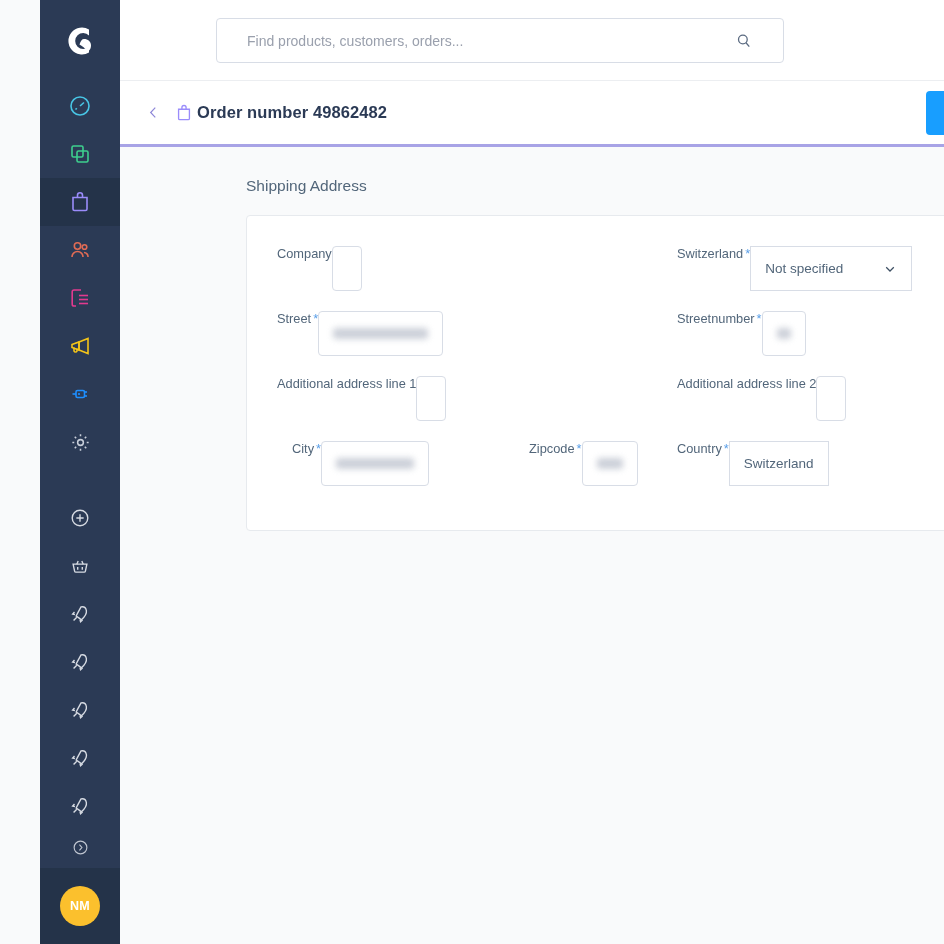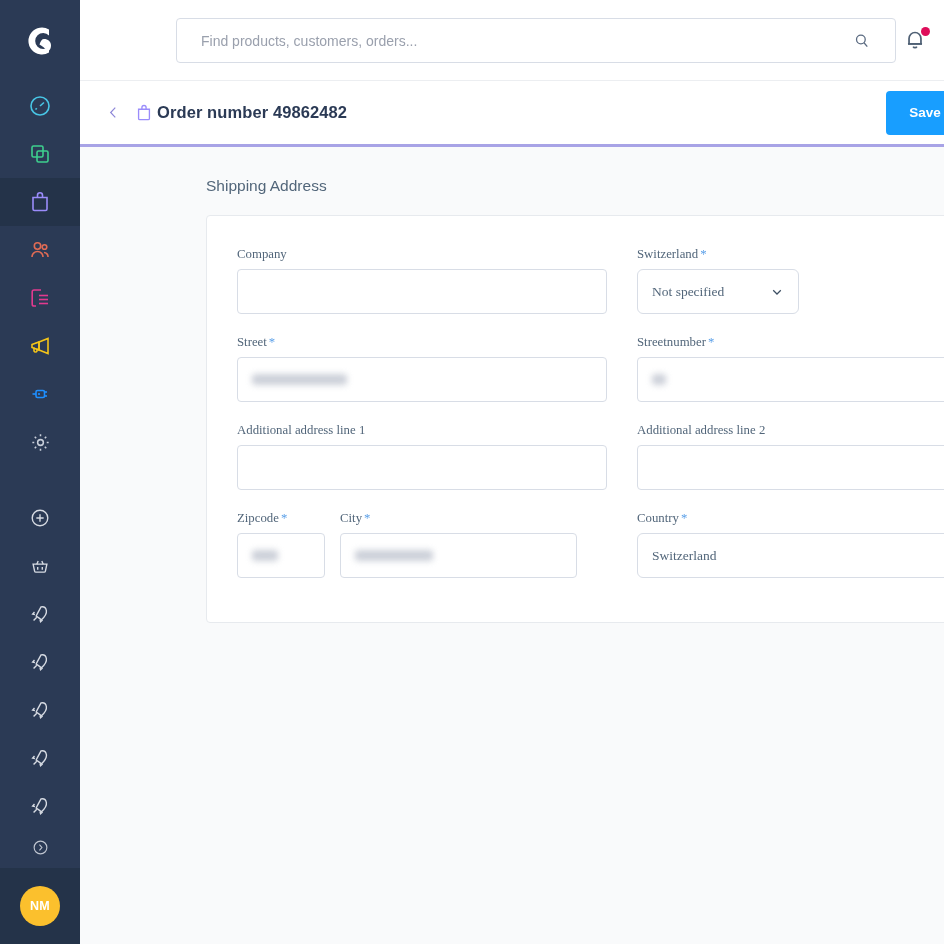--- a/index.html
+++ b/index.html
@@ -19,20 +19,21 @@
   
   .sidebar {
     width: 80px;
     height: 944px;
     background: #2b3a55;
     flex: 0 0 80px;
     position: relative;
     display: flex;
     flex-direction: column;
     align-items: flex-start;
+    margin-left: 40px;
   }
   .logo-wrap {
     height: 82px;
     width: 80px;
     display: flex;
     align-items: center;
     justify-content: center;
   }
   .nav-list { width: 80px; }
   .nav-item {
@@ -84,28 +85,28 @@
     border-bottom: 1px solid #eceef1;
     display: flex;
     align-items: center;
     position: relative;
     flex: 0 0 81px;
   }
   .search-box {
     position: absolute;
     left: 96px;
     top: 18px;
-    width: 720px;
+    width: 568px;
     height: 45px;
     border: 1px solid #d8dde6;
     border-radius: 4px;
     background: #fff;
     display: flex;
     align-items: center;
-    padding: 0 24px;
+    padding: 0 30px;
   }
   .search-box .ph {
     flex: 1 1 auto;
     font-size: 14px;
     color: #9aa0ad;
   }
   .bell-btn {
     position: absolute;
     left: 822px;
     top: 26px;
@@ -190,21 +191,21 @@
     border: 1px solid #e7eaee;
     border-radius: 4px;
     padding: 30px 30px 44px 30px;
   }
 
   .row { display: flex; margin-bottom: 20px; }
   .row:last-child { margin-bottom: 0; }
   .col-l { width: 370px; flex: 0 0 370px; }
   .col-r { width: 339px; flex: 0 0 339px; margin-left: 30px; }
 
-  .field { display: flex; flex-direction: column; font-family: Liberation Serif, serif; }
+  .field { display: flex; flex-direction: row; }
   .flabel {
     font-size: 12.8px;
     color: #52667a;
     margin-bottom: 7px;
     line-height: 16px;
     height: 16px;
   }
   .req { color: #5a9fe8; margin-left: 2px; }
 
   .input {
@@ -225,21 +226,21 @@
     height: 11px;
     border-radius: 3px;
     background: #c3c8d2;
     filter: blur(3.2px);
     opacity: .85;
   }
 
   .select {
     height: 45px;
     border: 1px solid #d8dde6;
-    border-radius: 6px;
+    border-radius: 0;
     background: #fff;
     display: flex;
     align-items: center;
     padding: 0 14px;
     font-size: 13.5px;
     color: #52667a;
   }
   .select .cv { margin-left: auto; }
 
   .w-salutation { width: 162px; }
@@ -513,36 +514,36 @@
                 <div class="flabel">
                   <span>Additional address line 2</span>
                 </div>
                 <div class="input empty"></div>
               </div>
             </div>
           </div>
 
           <div class="row">
             <div class="col-l" style="display:flex">
+              <div class="field w-city">
+                <div class="flabel">
+                  <span>City</span><span class="req">*</span>
+                </div>
+                <div class="input">
+                  <span class="redact" style="width:78px"></span>
+                </div>
+              </div>
               <div class="field w-zip">
                 <div class="flabel">
                   <span>Zipcode</span><span class="req">*</span>
                 </div>
                 <div class="input">
                   <span class="redact" style="width:26px"></span>
                 </div>
               </div>
-              <div class="field w-city">
-                <div class="flabel">
-                  <span>City</span><span class="req">*</span>
-                </div>
-                <div class="input">
-                  <span class="redact" style="width:78px"></span>
-                </div>
-              </div>
             </div>
             <div class="col-r">
               <div class="field">
                 <div class="flabel">
                   <span>Country</span><span class="req">*</span>
                 </div>
                 <div class="select">
                   <span>Switzerland</span>
 
                 </div>

